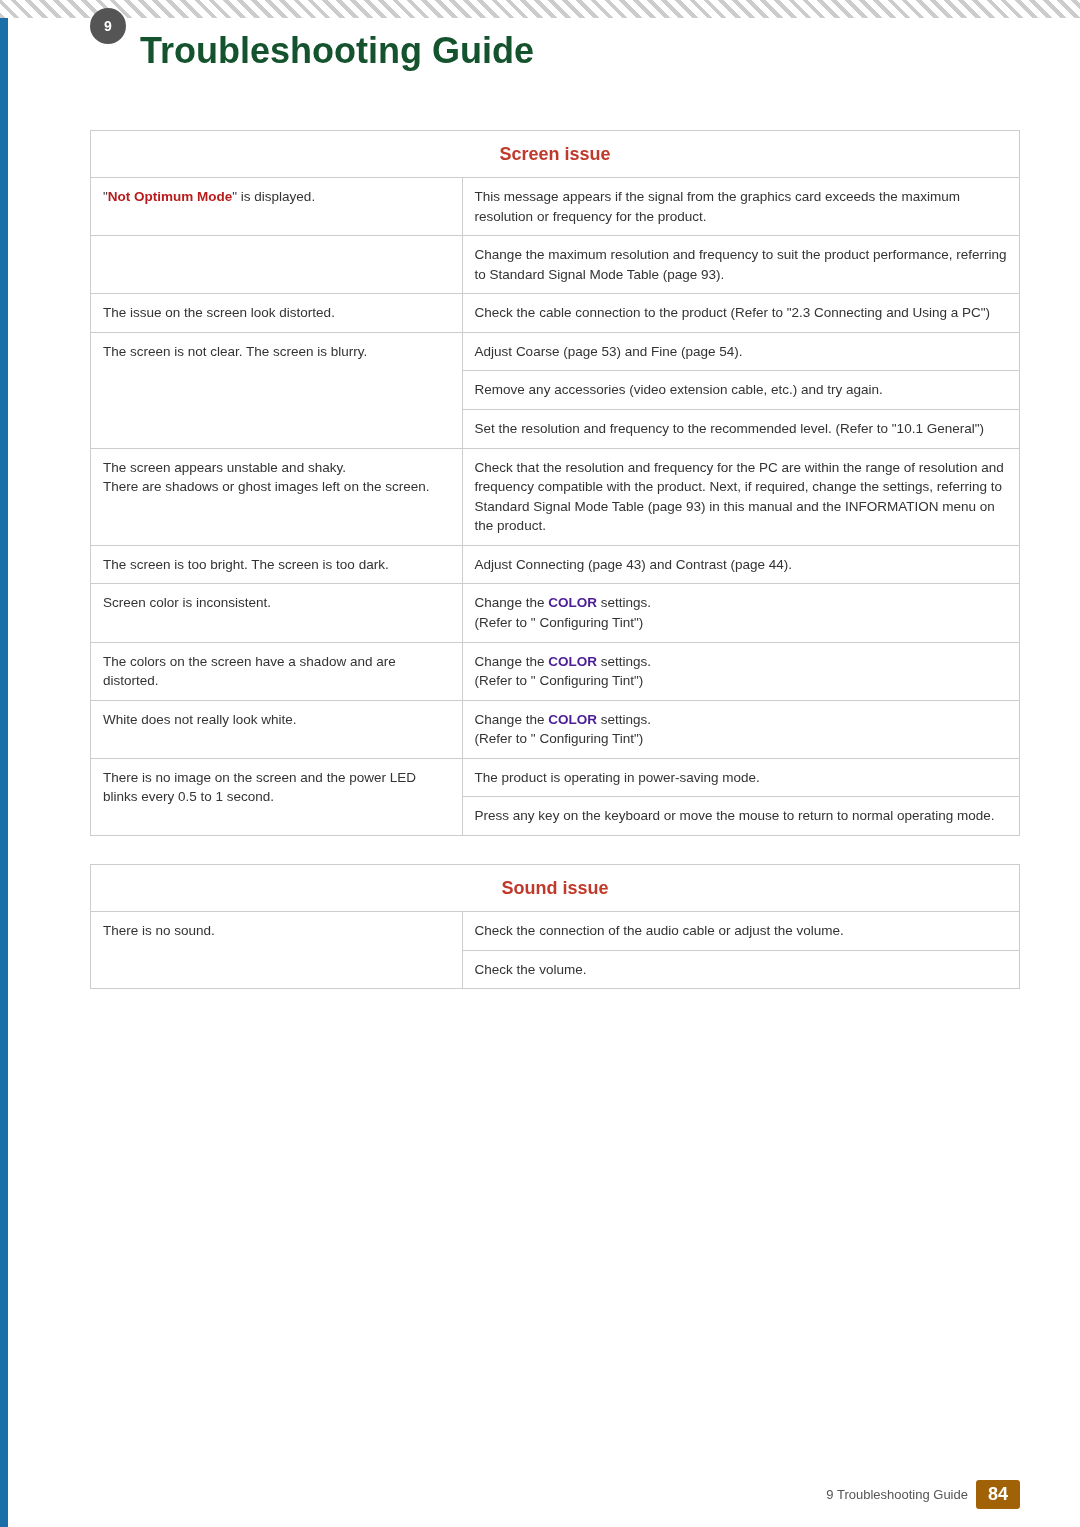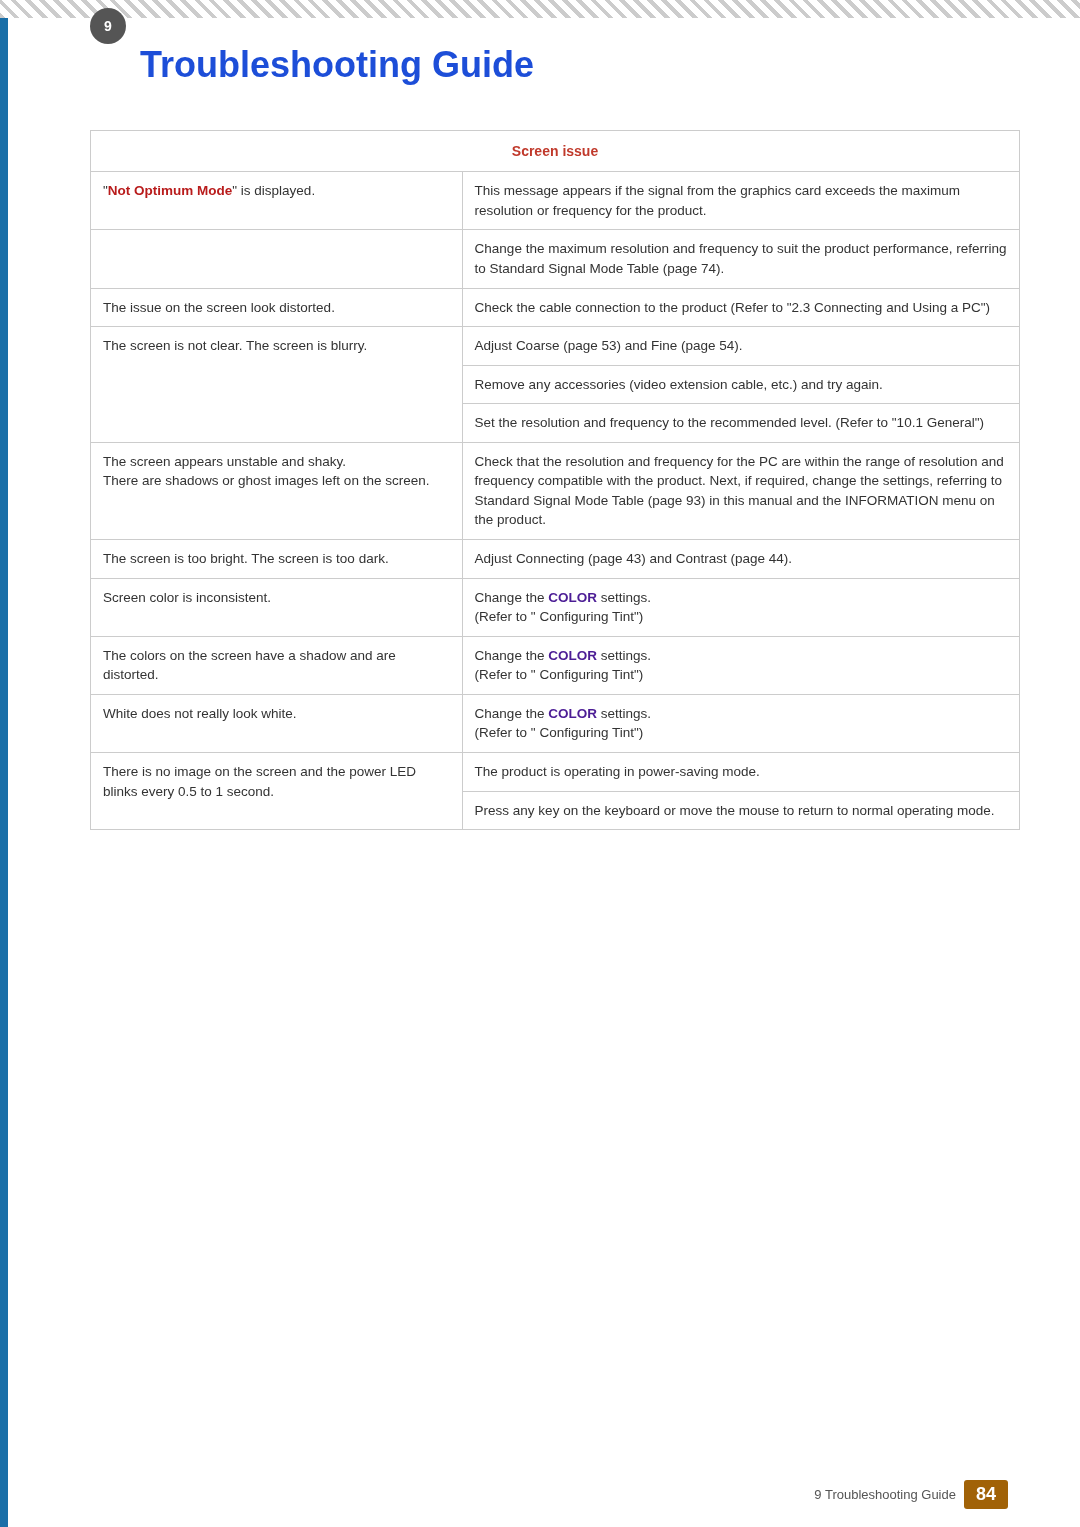--- a/index.html
+++ b/index.html
@@ -47,25 +47,25 @@
       align-items: center;
       justify-content: center;
       color: white;
       font-size: 14px;
       font-weight: bold;
     }
 
     
     .page-title {
       position: absolute;
-      top: 44px;
+      top: 30px;
       left: 140px;
       font-size: 36px;
       font-weight: bold;
-      color: #1d4ed8;
+      color: #14532d;
     }
 
     
     .content-area {
       position: absolute;
       top: 130px;
       left: 90px;
       right: 60px;
       bottom: 60px;
     }
@@ -77,21 +77,21 @@
       border: 1px solid #ccc;
       margin-bottom: 28px;
     }
 
     .issue-table .section-header {
       background: #fff;
       text-align: center;
       padding: 10px;
       color: #c0392b;
       font-weight: bold;
-      font-size: 14px;
+      font-size: 18px;
       border-bottom: 1px solid #ccc;
     }
 
     .issue-table td {
       padding: 9px 12px;
       vertical-align: top;
       border: 1px solid #ccc;
       line-height: 1.45;
       font-size: 13.5px;
     }
@@ -116,21 +116,21 @@
     }
 
     .bold-dark {
       font-weight: normal;
     }
 
     
     .footer {
       position: absolute;
       bottom: 18px;
-      right: 72px;
+      right: 60px;
       display: flex;
       align-items: center;
       gap: 8px;
     }
 
     .footer-text {
       font-size: 13px;
       color: #555;
     }
 
@@ -180,21 +180,21 @@
         <td class="problem-cell">
           "<span class="bold-blue">Not Optimum Mode</span>" is displayed.
         </td>
         <td class="solution-cell">
           This message appears if the signal from the graphics card exceeds the maximum resolution or frequency for the product.
         </td>
       </tr>
       <tr>
         <td class="problem-cell"></td>
         <td class="solution-cell">
-          Change the maximum resolution and frequency to suit the product performance, referring to Standard Signal Mode Table (page 74).
+          Change the maximum resolution and frequency to suit the product performance, referring to Standard Signal Mode Table (page 93).
         </td>
       </tr>
 
       <tr>
         <td class="problem-cell">The issue on the screen look distorted.</td>
         <td class="solution-cell">Check the cable connection to the product (Refer to "2.3 Connecting and Using a PC")</td>
       </tr>
 
       <tr>
         <td class="problem-cell" rowspan="3">The screen is not clear. The screen is blurry.</td>
@@ -255,19 +255,36 @@
           There is no image on the screen and the power LED blinks every 0.5 to 1 second.
         </td>
         <td class="solution-cell">The product is operating in power-saving mode.</td>
       </tr>
       <tr>
         <td class="solution-cell">Press any key on the keyboard or move the mouse to return to normal operating mode.</td>
       </tr>
     </tbody>
   </table>
 
+  <table class="issue-table">
+    <thead>
+      <tr>
+        <td colspan="2" class="section-header">Sound issue</td>
+      </tr>
+    </thead>
+    <tbody>
+
+      <tr>
+        <td class="problem-cell" rowspan="2">There is no sound.</td>
+        <td class="solution-cell">Check the connection of the audio cable or adjust the volume.</td>
+      </tr>
+      <tr>
+        <td class="solution-cell">Check the volume.</td>
+      </tr>
+    </tbody>
+  </table>
 
 </div>
 
 <div class="footer">
   <span class="footer-text">9 Troubleshooting Guide</span>
   <div class="page-number-box">84</div>
 </div>
 
 </body></html>

